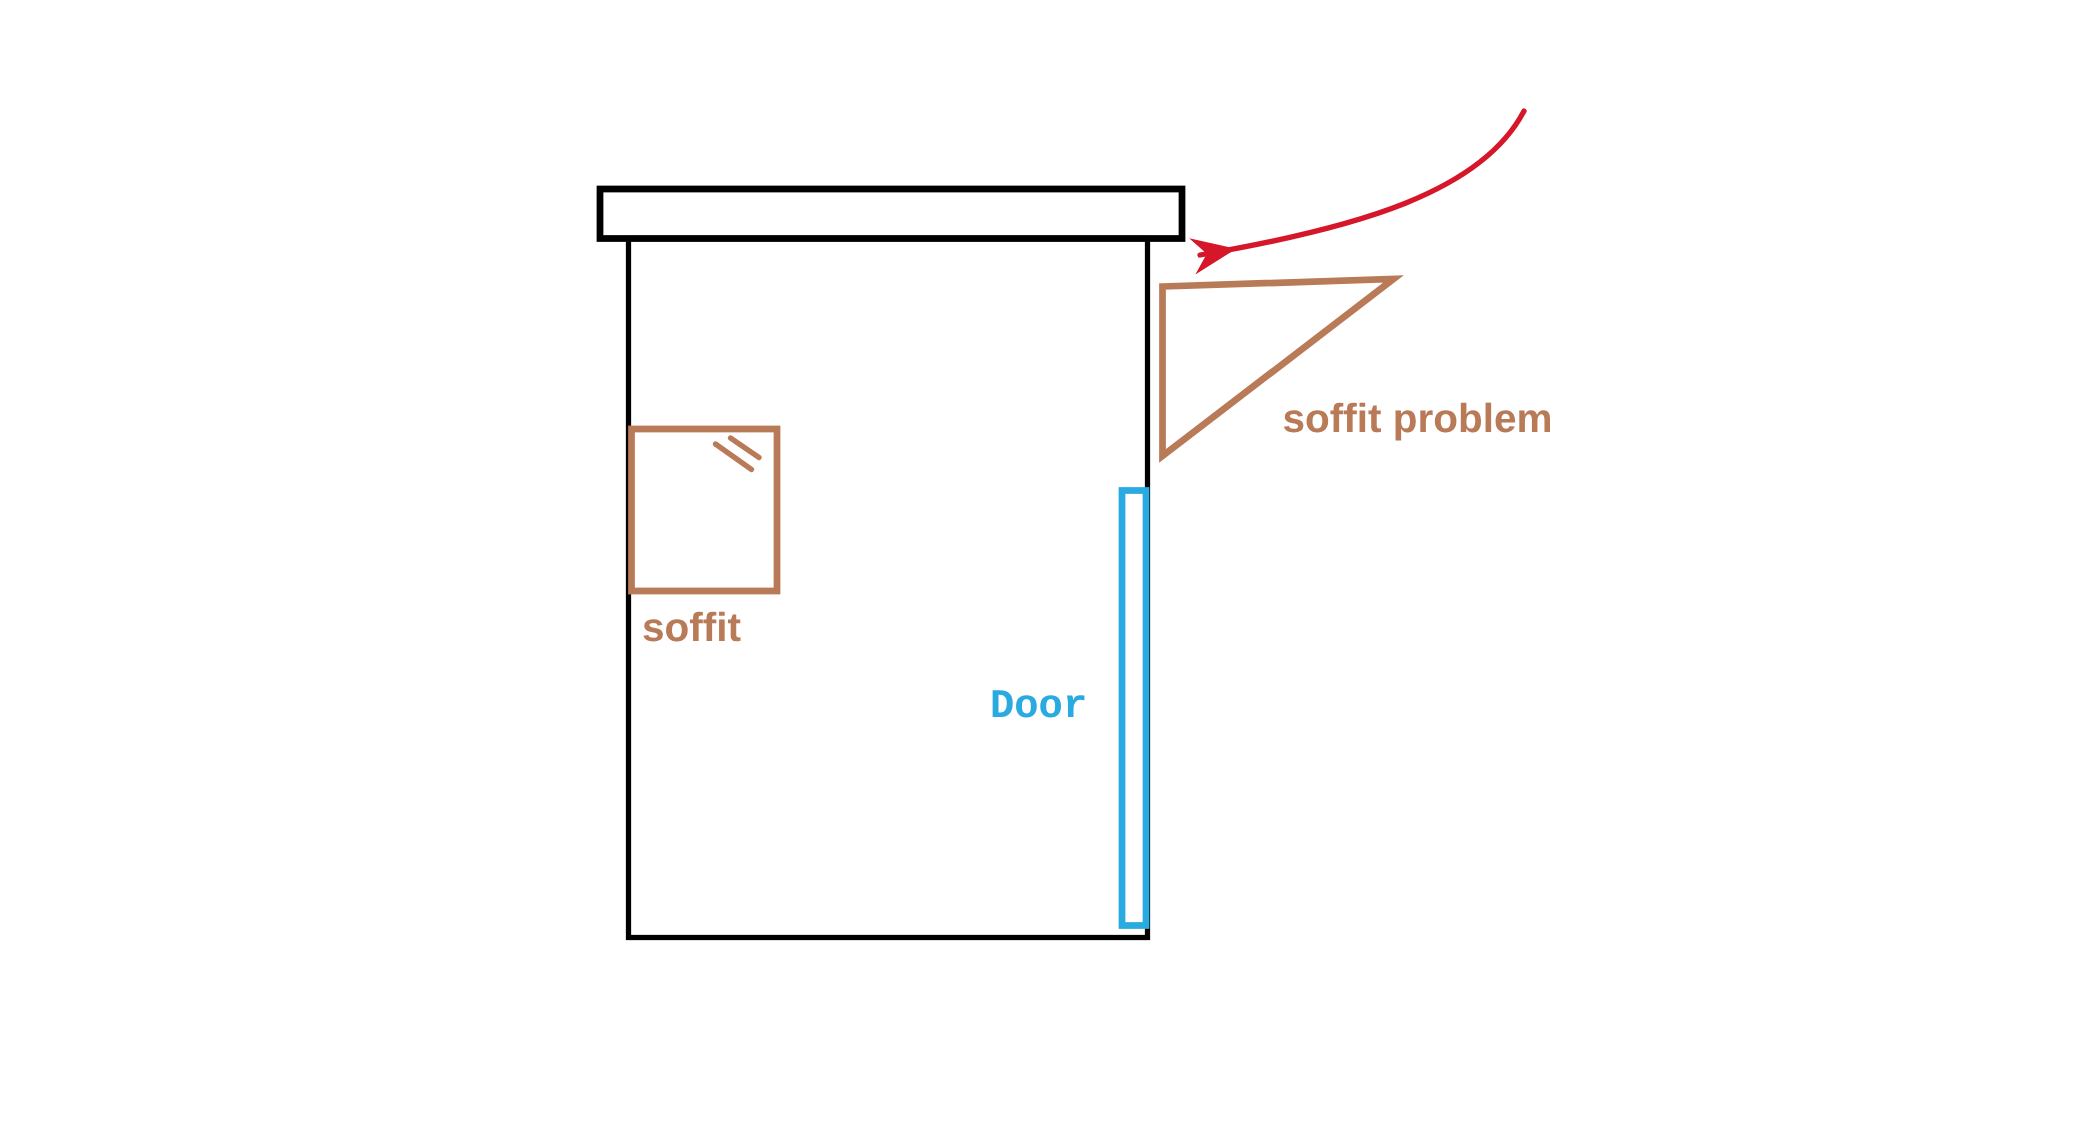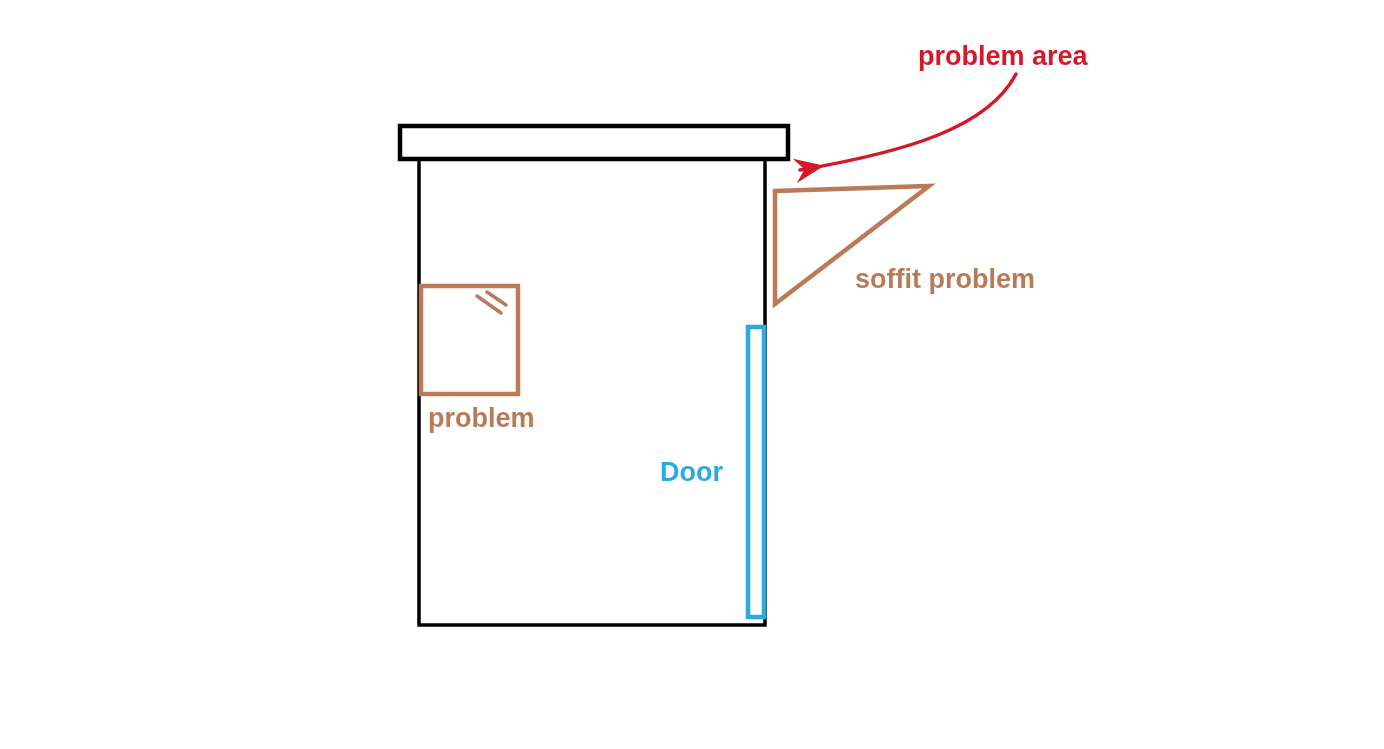--- a/index.html
+++ b/index.html
@@ -35,21 +35,21 @@
   .label{
     position:absolute;
     font-weight:700;
     font-size:27px;
     line-height:1.1;
     white-space:nowrap;
     user-select:none;
   }
   .label-red{color:var(--c-red);}
   .label-brown{color:var(--c-brown);}
-  .label-cyan{color:var(--c-cyan);}
+  .label-cyan{color:var(--c-cyan);font-family:Liberation Mono, monospace;}
   #lbl-problem-area{left:918px;top:42px;}
   #lbl-soffit-brackets{left:855px;top:265px;}
   #lbl-window{left:428px;top:404px;}
   #lbl-door{left:660px;top:458px;}
 </style>
 </head>
 <body>
 
 <div class="canvas">
 
@@ -68,21 +68,20 @@
 
     <rect x="421" y="286" width="97" height="108" stroke-width="4.5" class="shape-brown"></rect>
     <line x1="477" y1="296" x2="501" y2="313" stroke-width="3.5" class="shape-brown" stroke-linecap="round"></line>
     <line x1="487" y1="292" x2="506" y2="305" stroke-width="3.5" class="shape-brown" stroke-linecap="round"></line>
 
     <rect x="748" y="327" width="16" height="290" stroke-width="4.5" class="shape-cyan"></rect>
 
     <path d="M 1016 74 C 988 128, 905 152, 800 170" stroke-width="3.5" class="shape-red" stroke-linecap="round" marker-end="url(#arrowhead)"></path>
   </svg>
 
-  <div class="label label-red" id="lbl-problem-area">problem area</div>
 
   <div class="label label-brown" id="lbl-soffit-brackets">soffit problem</div>
 
-  <div class="label label-brown" id="lbl-window">problem</div>
+  <div class="label label-brown" id="lbl-window">soffit</div>
 
   <div class="label label-cyan" id="lbl-door">Door</div>
 
 </div>
 
 </body></html>

